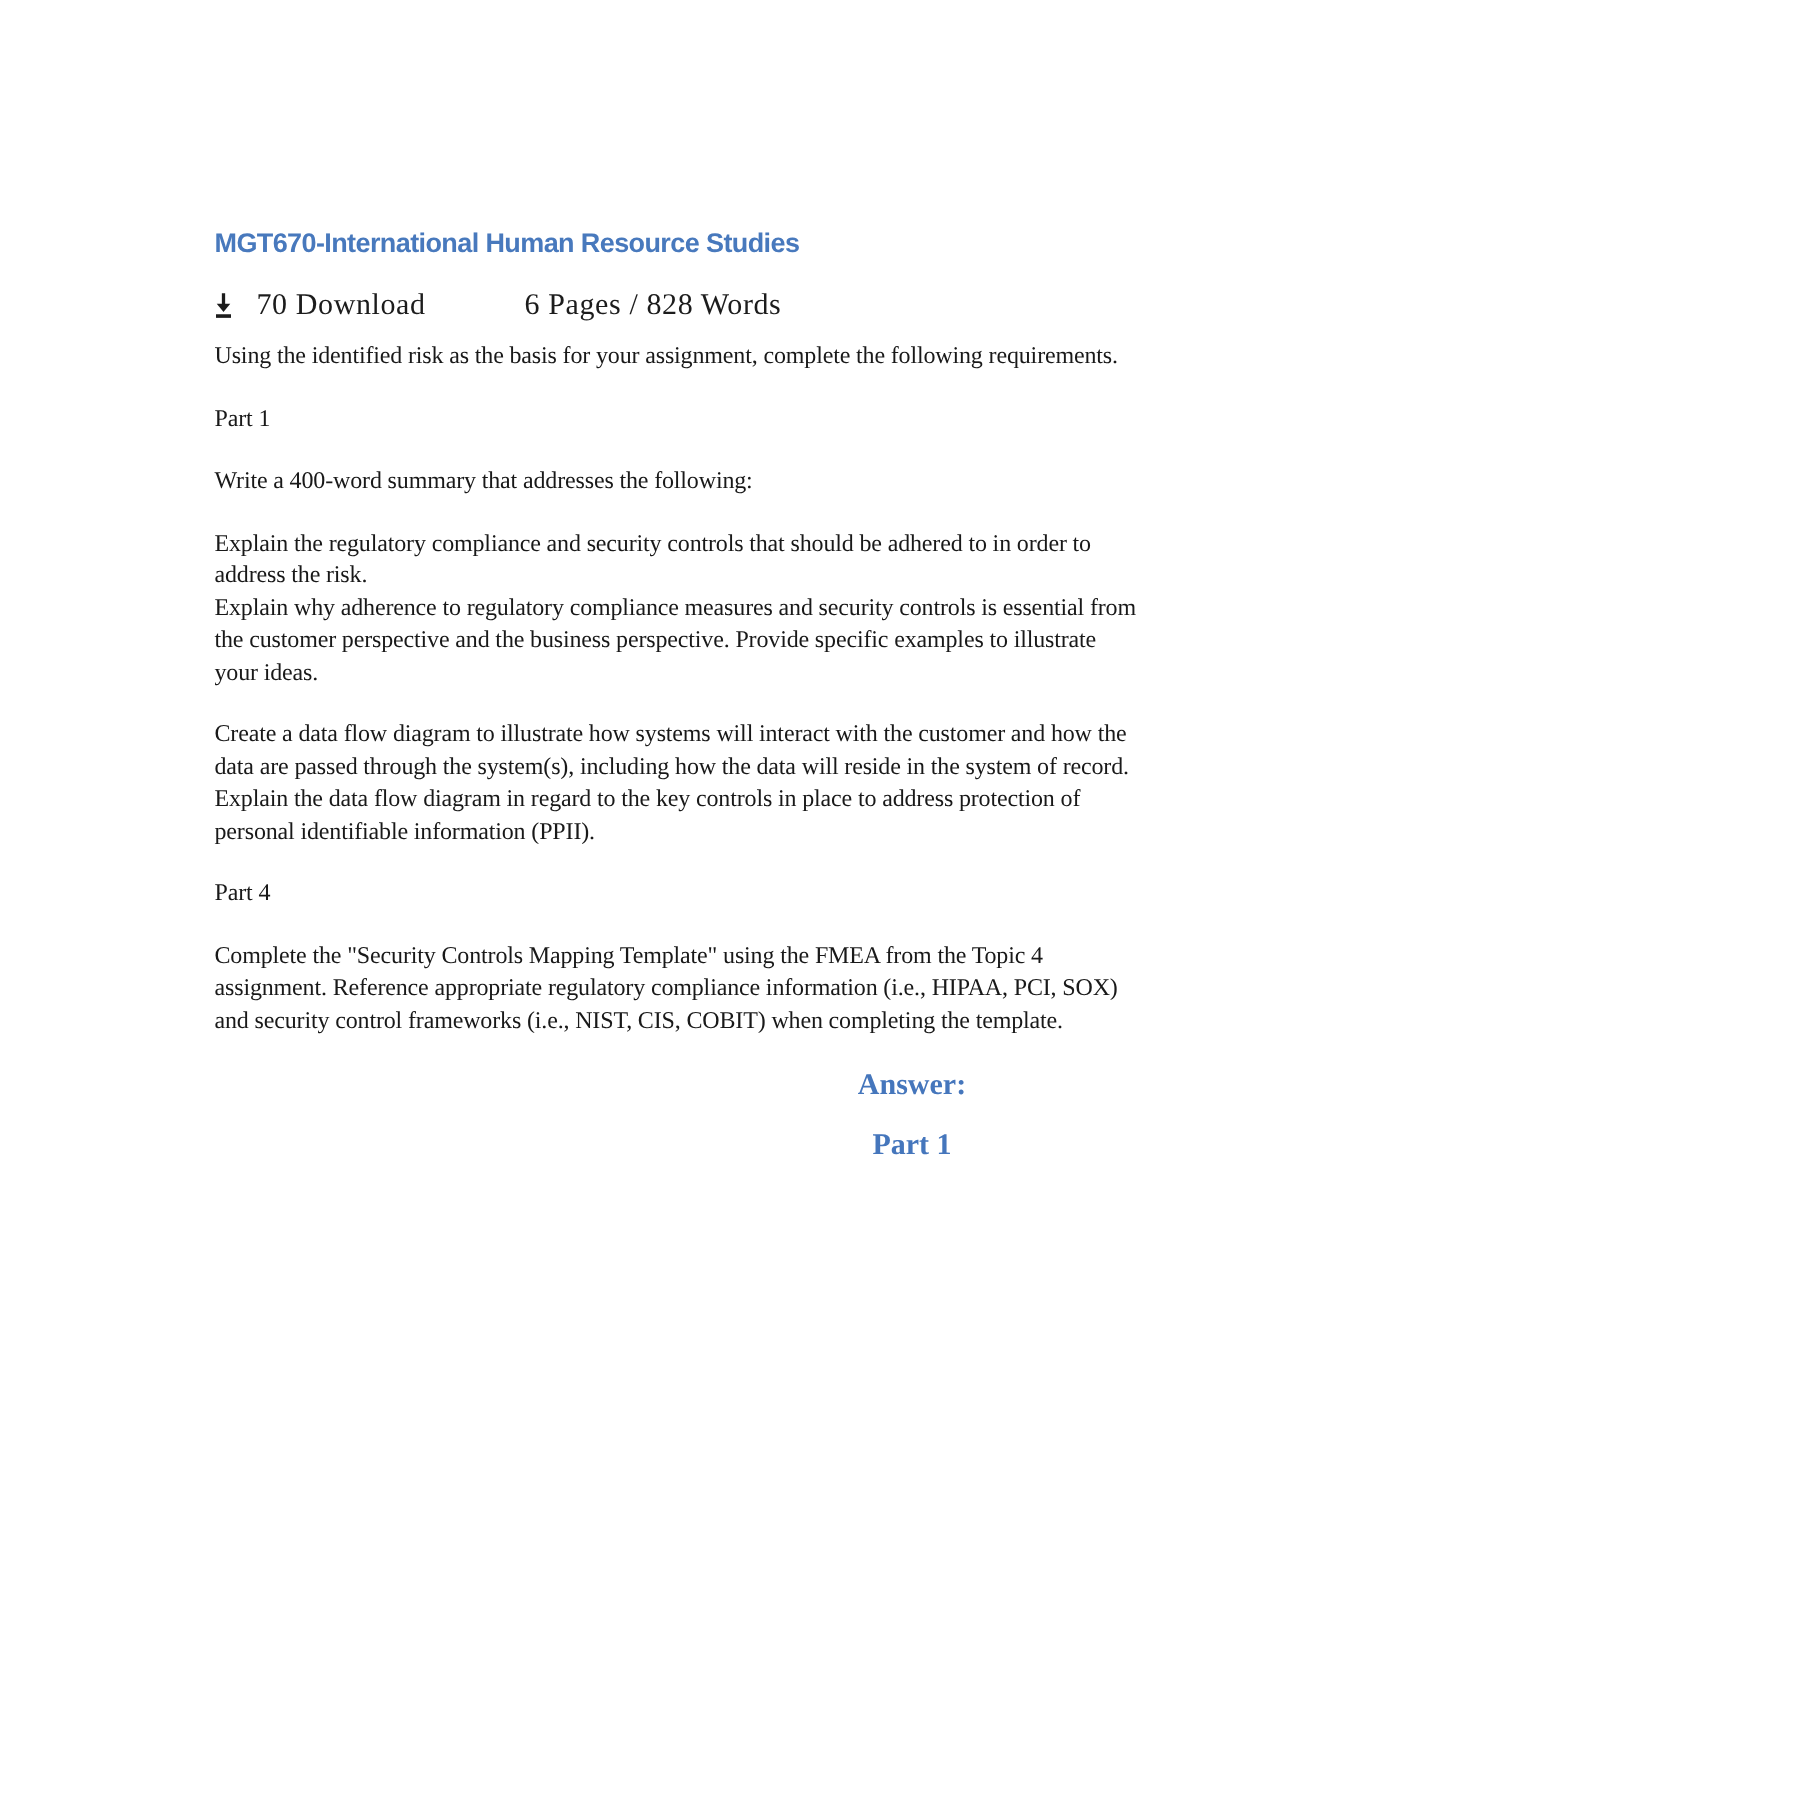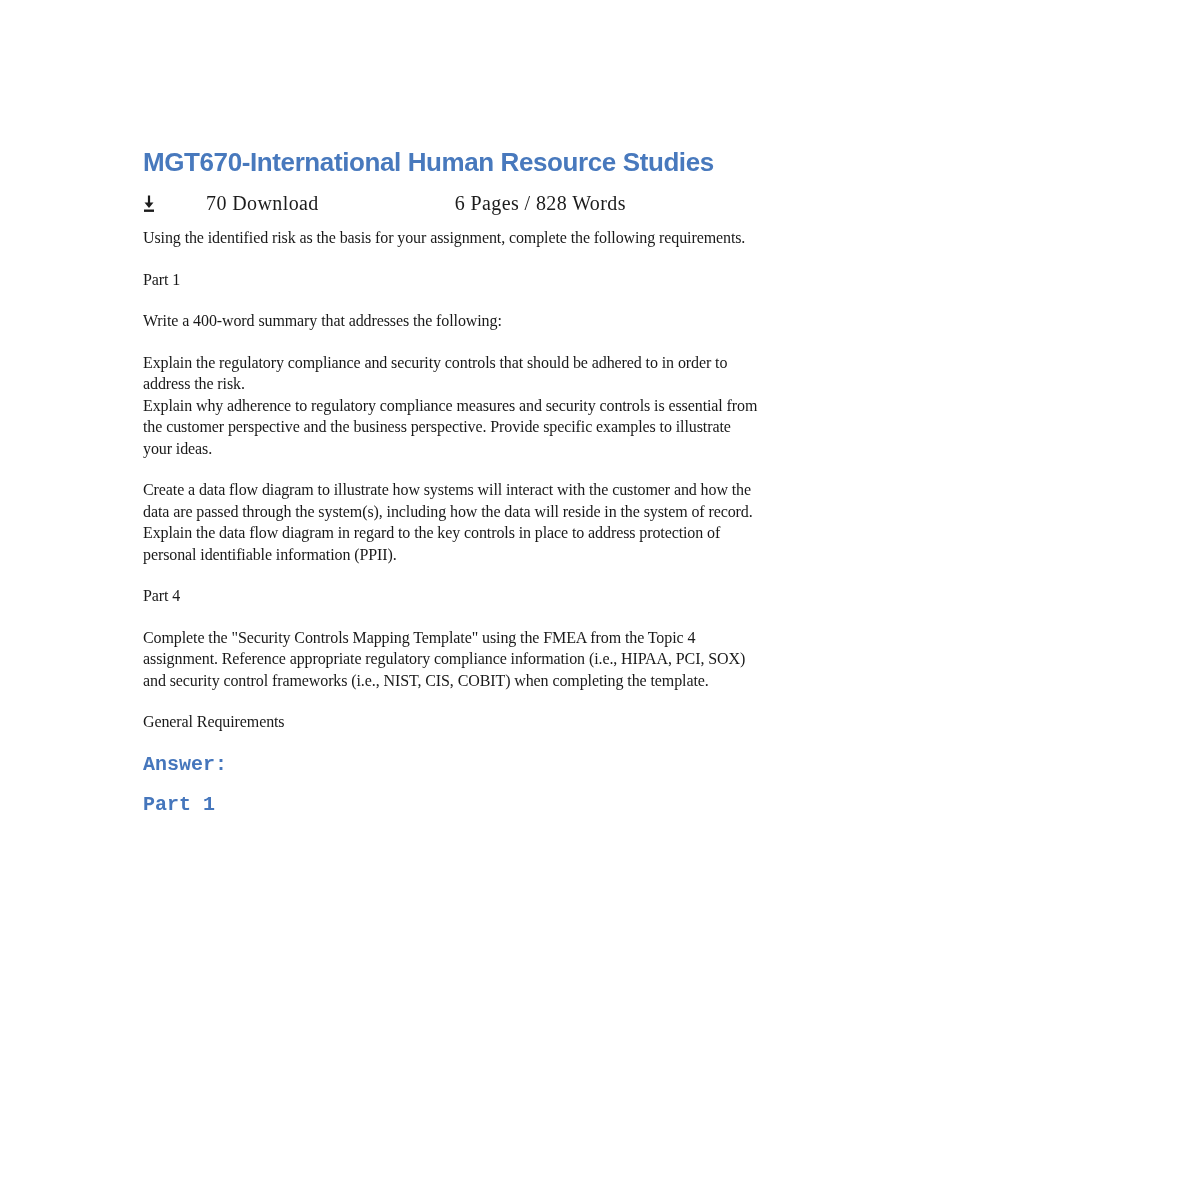--- a/index.html
+++ b/index.html
@@ -18,34 +18,33 @@
   .page {
     position: absolute;
     left: 143px;
     top: 148px;
     width: 930px;
   }
   .doc-title {
     margin: 0 0 16px 0;
     font-family: "Liberation Sans", sans-serif;
     font-weight: 700;
-    font-size: 26px;
+    font-size: 18px;
     line-height: 28px;
     letter-spacing: -0.4px;
     color: #4879BD;
   }
   .meta-row {
     display: flex;
     align-items: center;
     margin: 0 0 13px 0;
     font-size: 20px;
     line-height: 22px;
     letter-spacing: 0.4px;
     color: #1c1c1c;
-    gap: 35px;
   }
   .meta-row .dl-icon {
     display: inline-block;
     width: 12px;
     height: 18px;
     margin-right: 16px;
     position: relative;
     top: 1px;
   }
   .meta-sep {
@@ -54,26 +53,27 @@
   }
   .para {
     margin: 0 0 20px 0;
     font-size: 16px;
     line-height: 21.5px;
     letter-spacing: -0.1px;
     white-space: pre;
   }
   .blue-heading {
     margin: 0 0 16px 0;
-    font-family: Liberation Mono, monospace;
+    font-family: Liberation Serif, serif;
     font-weight: 700;
     font-size: 20px;
     line-height: 24px;
     color: #4576BC;
     white-space: pre;
+    text-align: center;
   }
 </style>
 </head>
 <body>
 
 <div class="page">
 
   <h1 class="doc-title">MGT670-International Human Resource Studies</h1>
 
   <div class="meta-row">
@@ -98,18 +98,17 @@
 the customer perspective and the business perspective. Provide specific examples to illustrate
 your ideas.</p>
   <p class="para">Create a data flow diagram to illustrate how systems will interact with the customer and how the
 data are passed through the system(s), including how the data will reside in the system of record.
 Explain the data flow diagram in regard to the key controls in place to address protection of
 personal identifiable information (PPII).</p>
   <p class="para">Part 4</p>
   <p class="para">Complete the "Security Controls Mapping Template" using the FMEA from the Topic 4
 assignment. Reference appropriate regulatory compliance information (i.e., HIPAA, PCI, SOX)
 and security control frameworks (i.e., NIST, CIS, COBIT) when completing the template.</p>
-  <p class="para">General Requirements</p>
 
   <p class="blue-heading">Answer:</p>
   <p class="blue-heading">Part 1</p>
 
 </div>
 
 </body></html>

